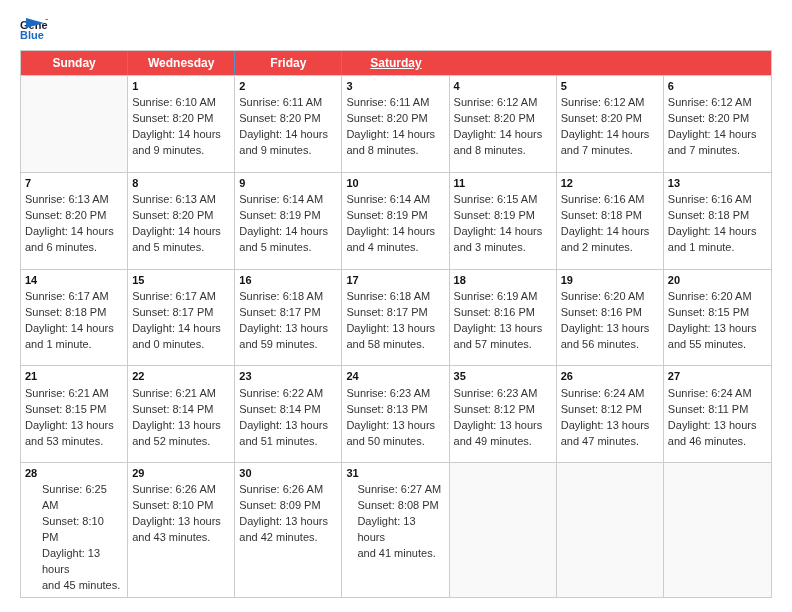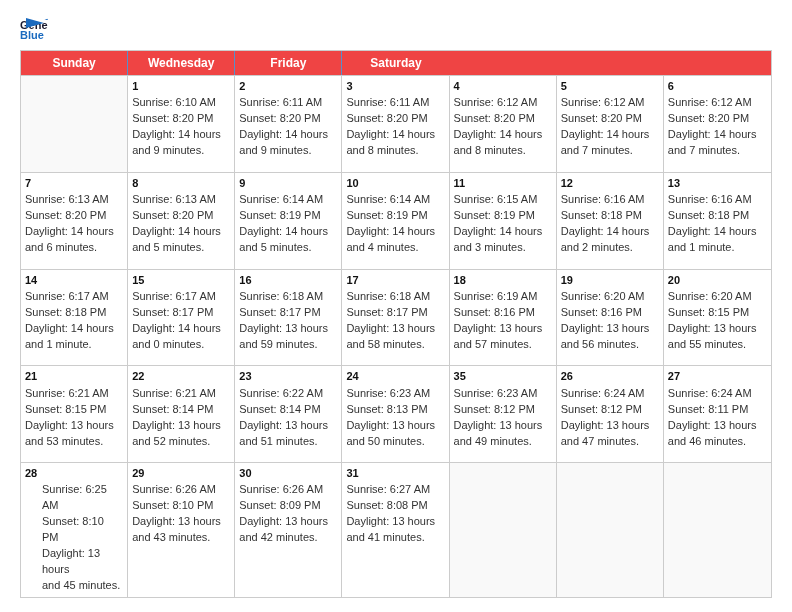--- a/index.html
+++ b/index.html
@@ -57,21 +57,21 @@
       background: #ef4444;
     }
     .cal-header-cell {
       color: #fff;
       font-size: 12px;
       font-weight: bold;
       text-align: center;
       padding: 5px 2px;
       border-right: 1px solid #5590cc;
     }
-    .cal-header-cell:last-child { border-right: none; }
+    .cal-header-cell:last-child { border-right: none; text-decoration: underline; }
     .cal-body {
       flex: 1;
       display: flex;
       flex-direction: column;
     }
     .cal-row {
       display: grid;
       grid-template-columns: repeat(7, 1fr);
       flex: 1;
       border-top: 1px solid #ccc;
@@ -349,21 +349,21 @@
           </div>
           <div class="cal-cell">
             <span class="day-num">30</span>
             <div class="cell-info" style="white-space: pre-line;">Sunrise: 6:26 AM
 Sunset: 8:09 PM
 Daylight: 13 hours
 and 42 minutes.</div>
           </div>
           <div class="cal-cell">
             <span class="day-num">31</span>
-            <div class="cell-info" style="white-space: pre-line;">Sunrise: 6:27 AM
+            <div class="cell-info" style="white-space: pre-line; margin-left: 11px;">Sunrise: 6:27 AM
 Sunset: 8:08 PM
 Daylight: 13 hours
 and 41 minutes.</div>
           </div>
           <div class="cal-cell empty"></div>
           <div class="cal-cell empty"></div>
           <div class="cal-cell empty"></div>
         </div>
       </div>
   </div>

